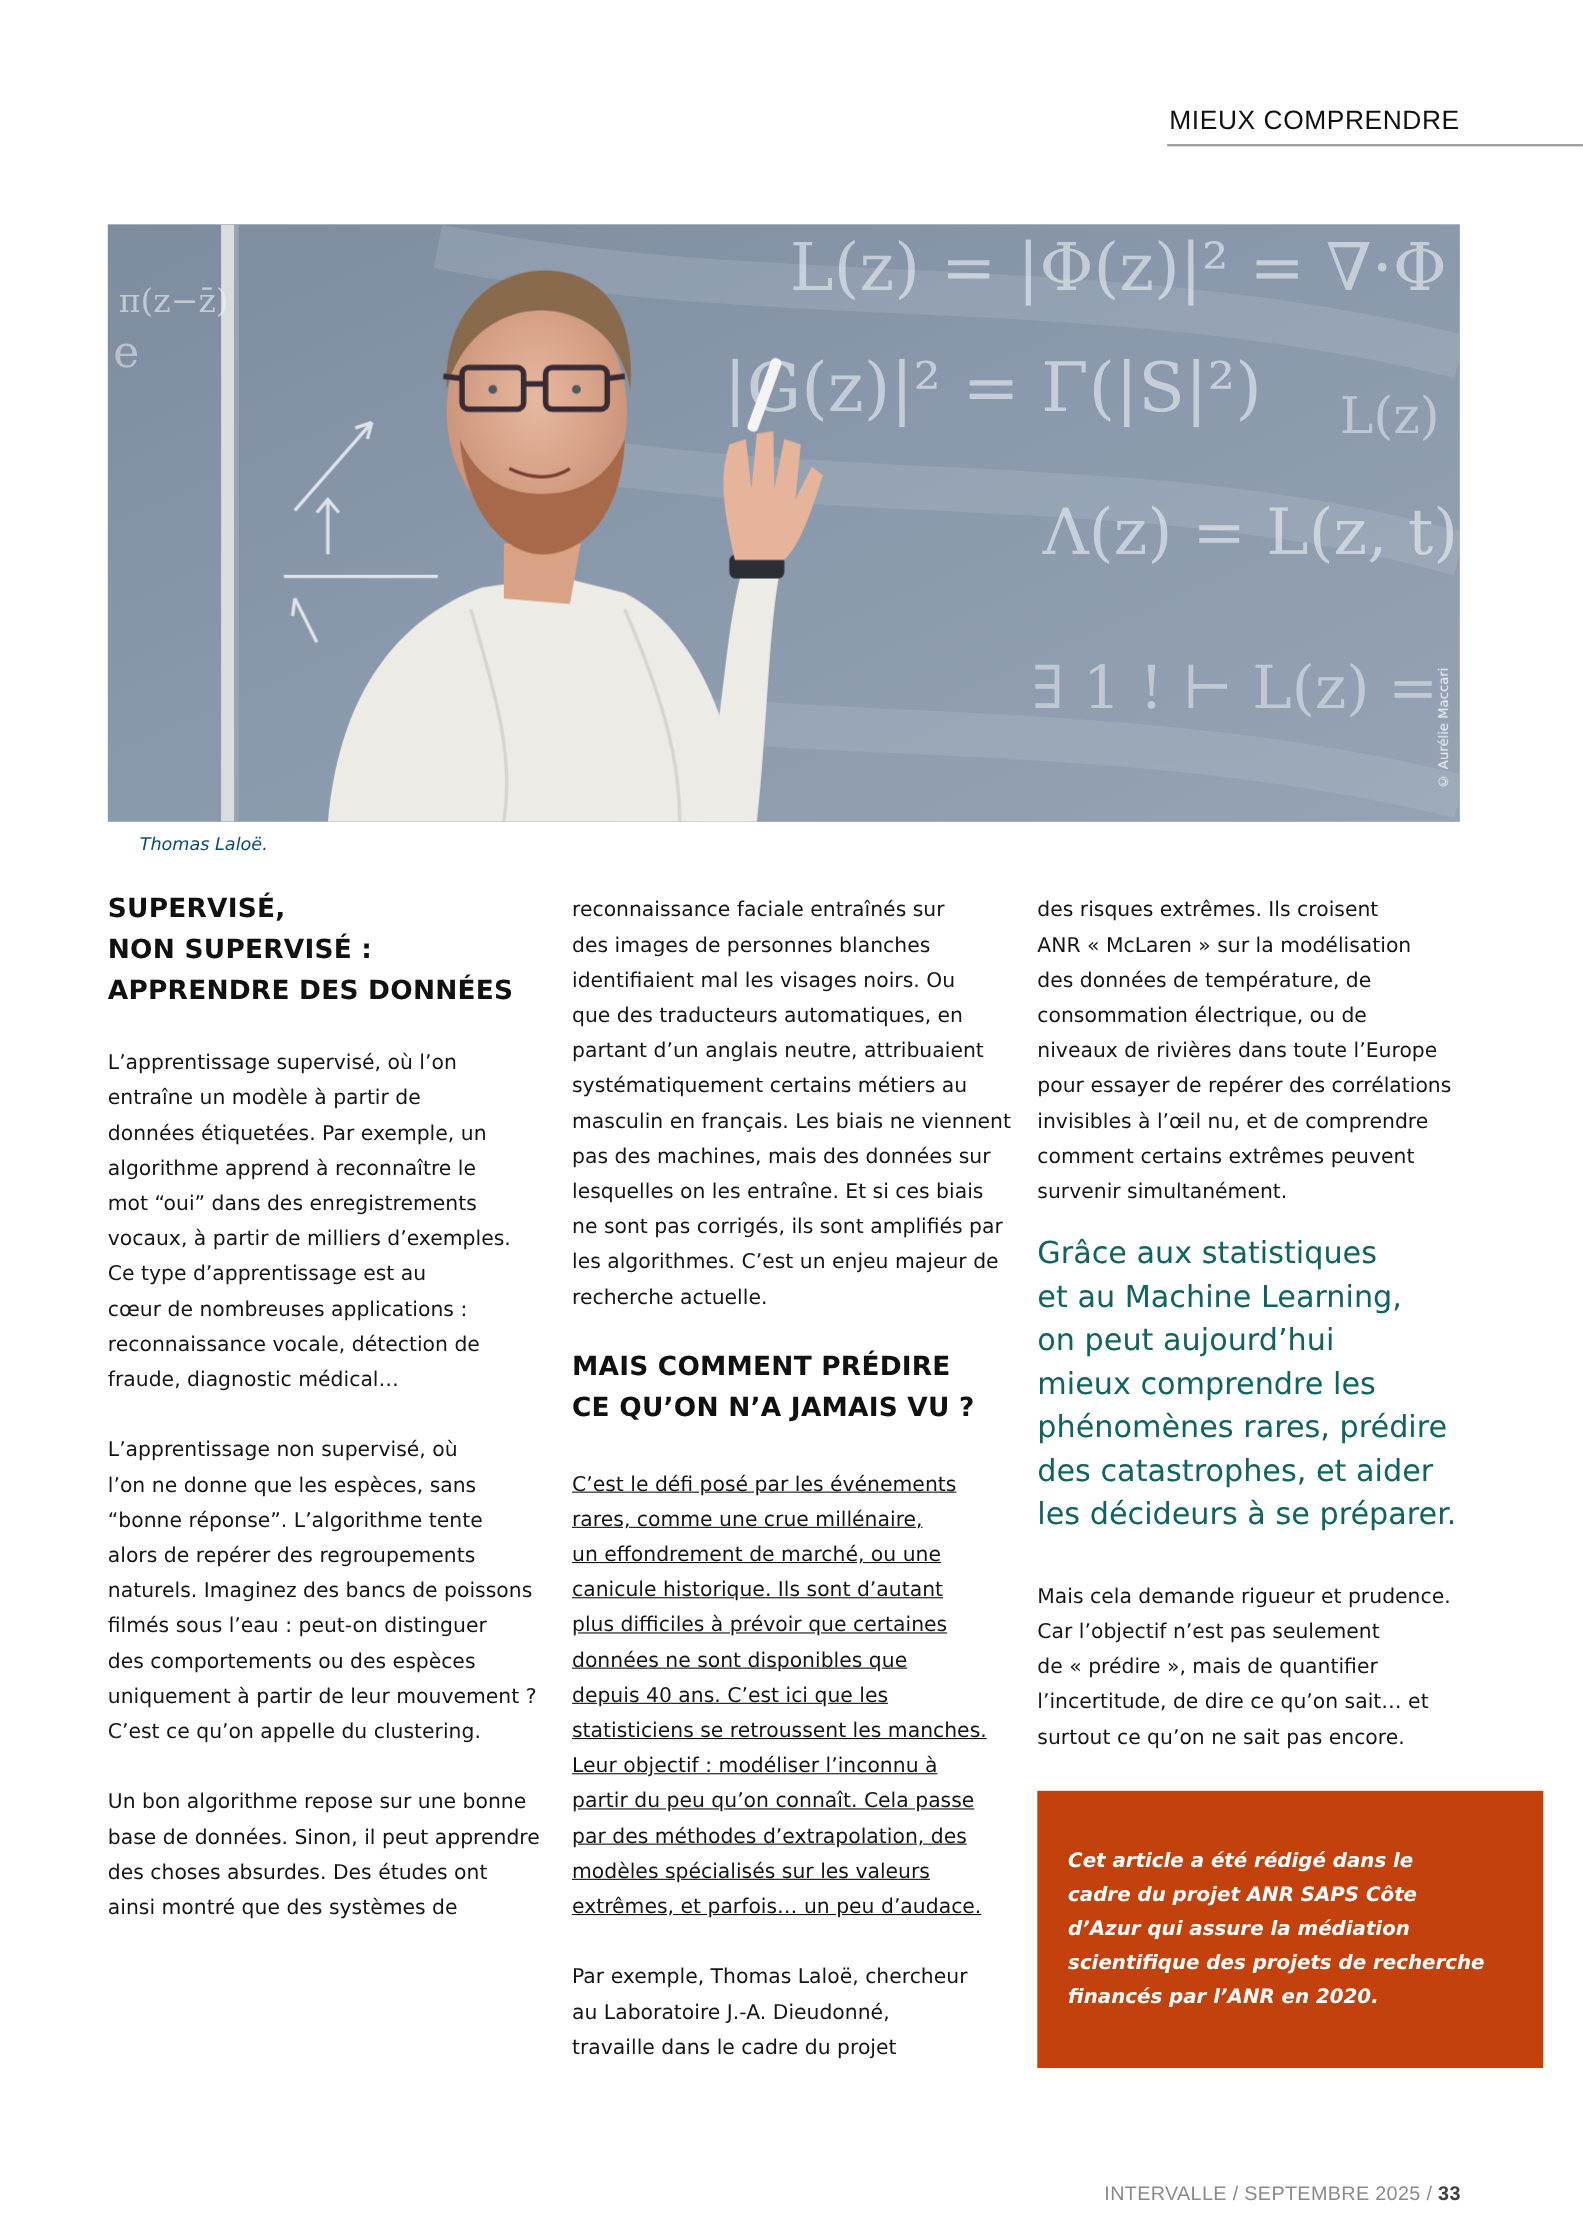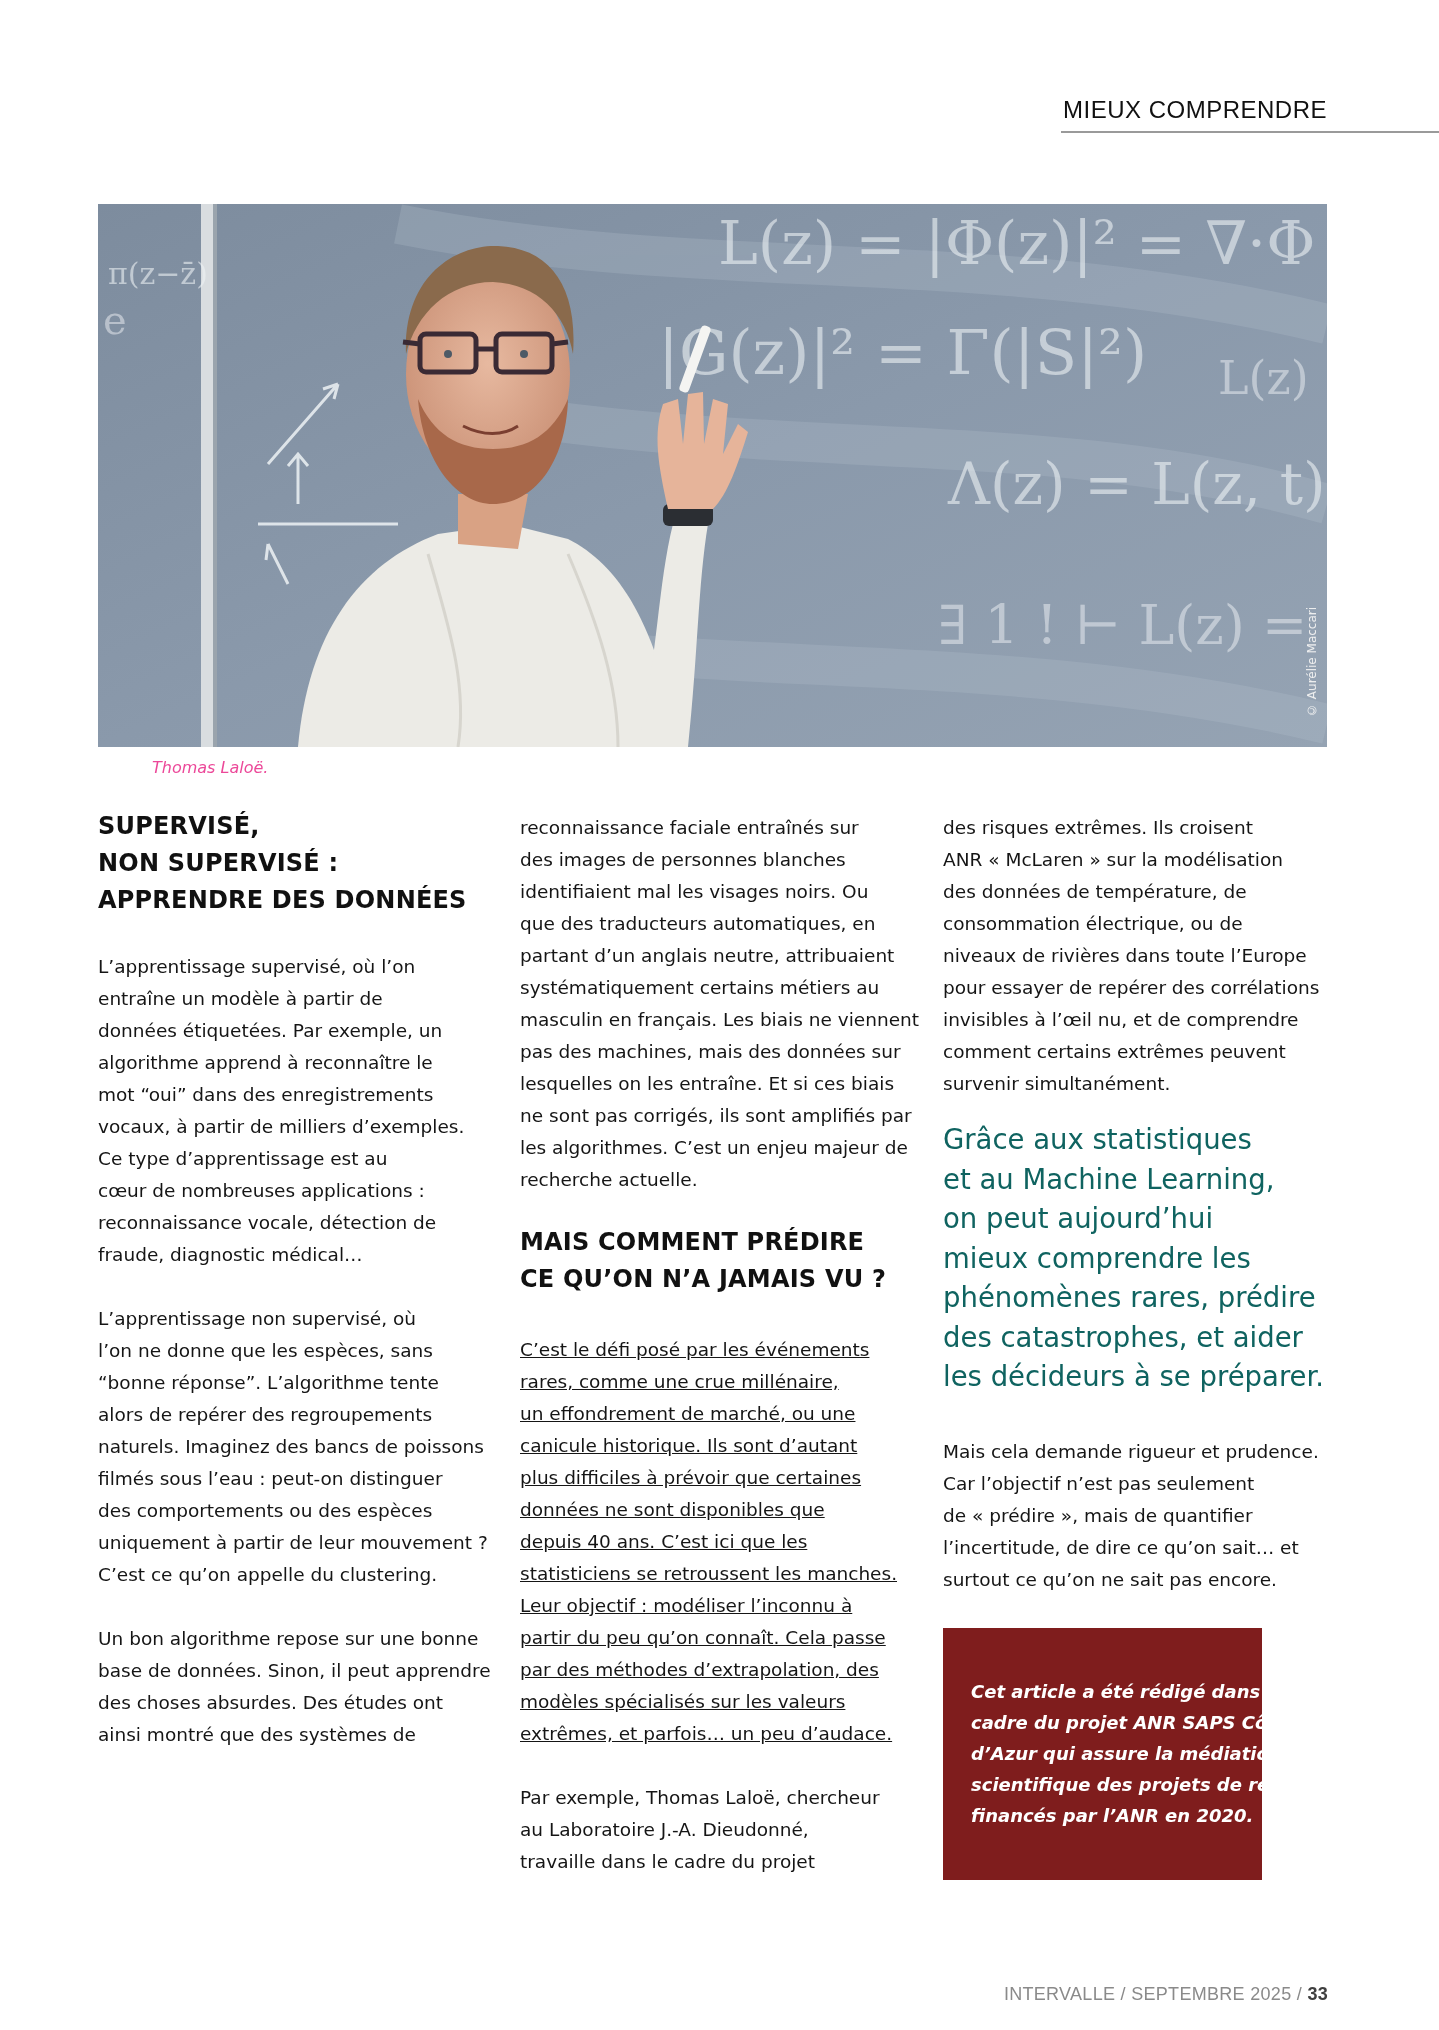--- a/index.html
+++ b/index.html
@@ -20,42 +20,42 @@
     background: linear-gradient(180deg, #7f8ea0 0%, #8797a8 40%, #8e9daf 100%);
   }
   .photo svg { position: absolute; left: 0; top: 0; }
   .photo-credit {
     position: absolute; right: 8px; bottom: 30px;
     writing-mode: vertical-rl; transform: rotate(180deg);
     font-family: "DejaVu Sans", sans-serif; font-size: 12px; color: #f2f2f2;
   }
   .caption {
     position: absolute; left: 127px; top: 758px;
-    font-family: "DejaVu Sans", sans-serif; font-style: italic; font-size: 16px; color: #ec4899; margin-left: 25px;
+    font-family: "DejaVu Sans", sans-serif; font-style: italic; font-size: 16px; color: #0c4a6e;
   }
 
   .col { position: absolute; width: 400px; font-size: 18.5px; line-height: 32px; color: #151515; }
   .col1 { left: 98px; top: 808px; }
   .col2 { left: 520px; top: 812px; }
   .col3 { left: 943px; top: 812px; }
 
   .heading {
     font-family: "DejaVu Sans", sans-serif; font-weight: bold; font-size: 24px; line-height: 37px;
     color: #111; letter-spacing: 0.2px;
   }
   .para { margin-top: 32px; }
   .line { display: block; white-space: nowrap; }
 
   .pull-quote {
     margin-top: 20px; color: #0f6360; font-size: 27.5px; line-height: 39.5px;
   }
 
   .info-box {
-    position: absolute; left: 943px; top: 1628px; width: 319px; height: 252px;
-    background: #7f1d1d; color: #ffffff; padding: 48px 26px 0 28px;
+    position: absolute; left: 943px; top: 1628px; width: 460px; height: 252px;
+    background: #c2410c; color: #ffffff; padding: 48px 26px 0 28px;
     font-style: italic; font-weight: bold; font-size: 18px; line-height: 31px;
   }
 
   .footer {
     position: absolute; right: 111px; top: 1984px;
     font-family: "Liberation Sans", sans-serif; font-size: 18px; color: #8a8a8a; letter-spacing: 0.3px;
   }
   .footer .page-num { color: #404040; font-weight: bold; }
 </style>
 </head>

